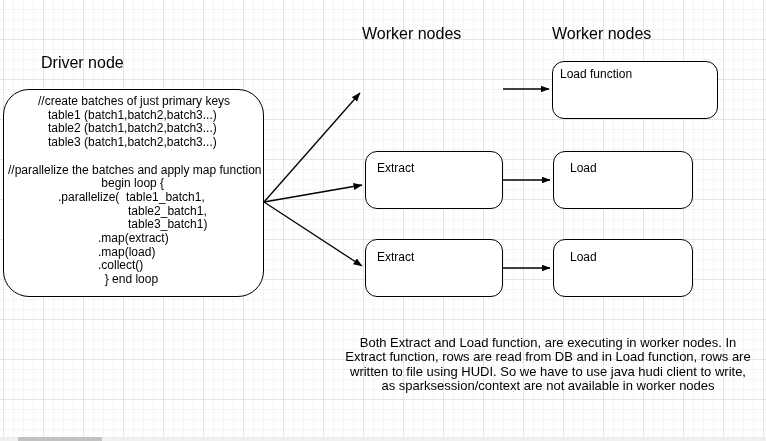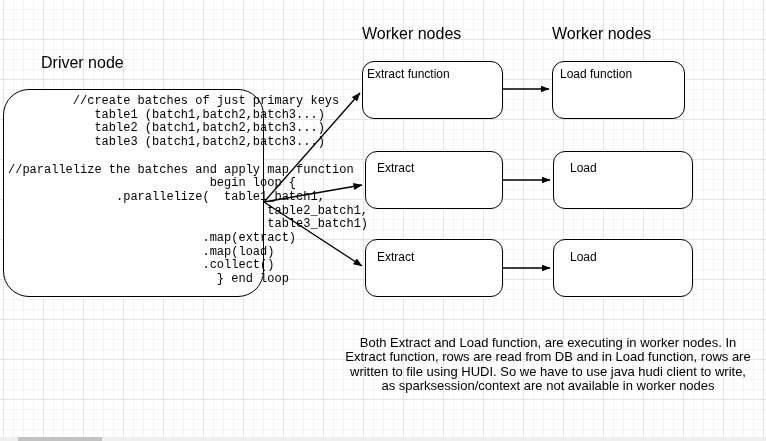--- a/index.html
+++ b/index.html
@@ -17,28 +17,28 @@
   }
   .shape{
     position:absolute;background:#fff;border:1px solid #000;border-radius:12px;
     font-size:12px;line-height:14px;box-sizing:border-box;
   }
   .shape-label{display:block;}
   .floating-label{position:absolute;font-size:16px;line-height:14px;white-space:nowrap;}
   #driver-box{left:3px;top:89px;width:261px;height:208px;border-radius:26px;}
   #driver-code{
     position:absolute;left:8px;top:95px;margin:0;
-    font-family:Liberation Mono, monospace;
+    font-family:Liberation Sans, sans-serif;
     font-size:12px;line-height:13.7px;white-space:pre;
   }
   #lbl-driver{left:33px;top:56px;padding-left:8px;}
   #lbl-worker-extract{left:362px;top:27px;}
   #lbl-worker-load{left:552px;top:27px;}
   #node-extract-1{left:362px;top:61px;width:141px;height:58px;padding:5px 4px;}
-  #node-load-1{left:552px;top:61px;width:133px;height:58px;padding:5px 7px;}
+  #node-load-1{left:552px;top:61px;width:166px;height:58px;padding:5px 7px;}
   #node-extract-2{left:365px;top:151px;width:138px;height:58px;padding:9px 11px;}
   #node-load-2{left:553px;top:151px;width:140px;height:58px;padding:9px 16px;}
   #node-extract-3{left:365px;top:239px;width:138px;height:58px;padding:10px 11px;}
   #node-load-3{left:553px;top:239px;width:140px;height:58px;padding:10px 16px;}
   #connector-layer{position:absolute;left:0;top:0;width:766px;height:441px;}
   #annotation{
     position:absolute;left:330px;top:336px;width:436px;
     font-size:13px;line-height:14.3px;text-align:center;white-space:pre-line;
   }
   #h-scrollbar-track{
@@ -80,23 +80,20 @@
 //parallelize the batches and apply map function
                             begin loop {
                .parallelize(  table1_batch1,
                                     table2_batch1,
                                     table3_batch1)
                            .map(extract)
                            .map(load)
                            .collect()
                              } end loop</pre>
 
-  <div id="node-extract-1" class="shape">
-    <span class="shape-label">Extract function</span>
-  </div>
   <div id="node-load-1" class="shape">
     <span class="shape-label">Load function</span>
   </div>
 
   <div id="node-extract-2" class="shape">
     <span class="shape-label">Extract</span>
   </div>
   <div id="node-load-2" class="shape">
     <span class="shape-label">Load</span>
   </div>

